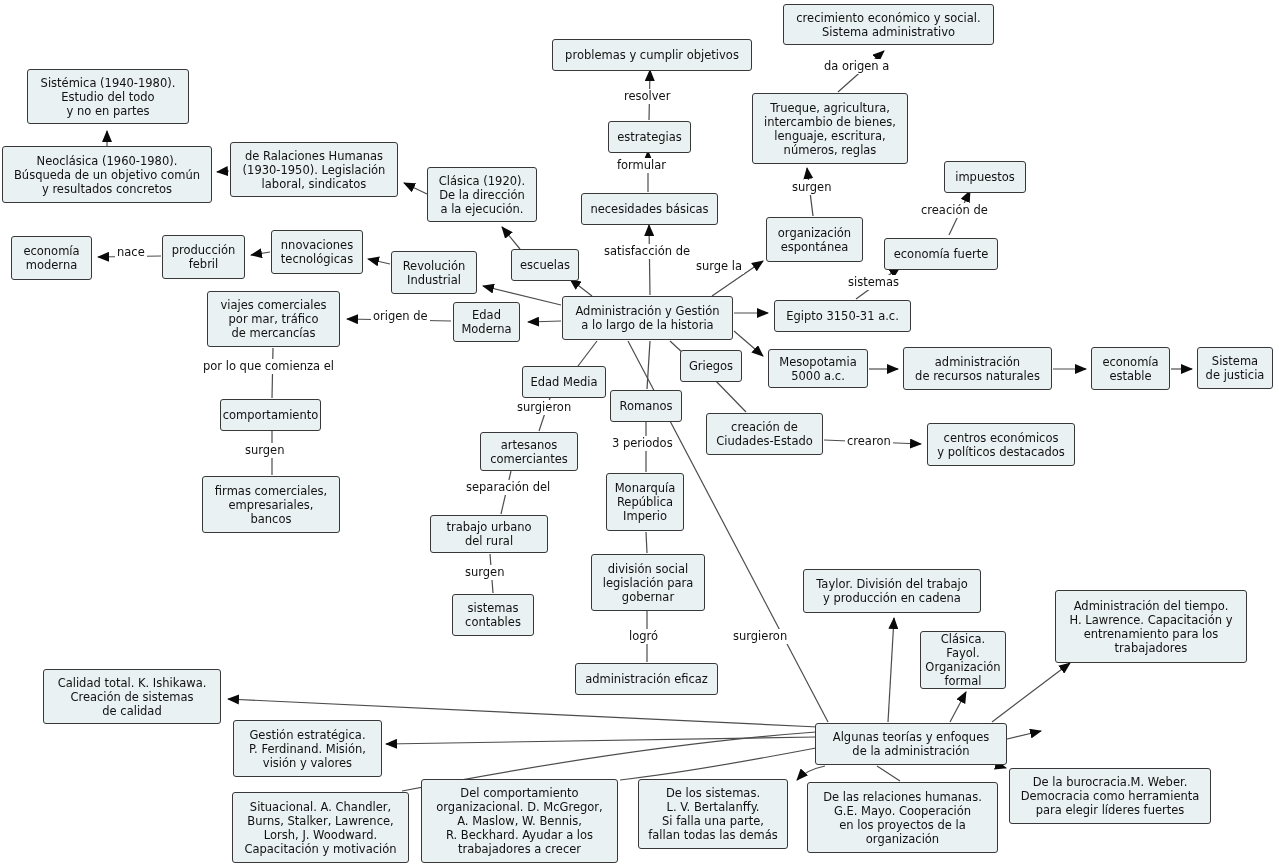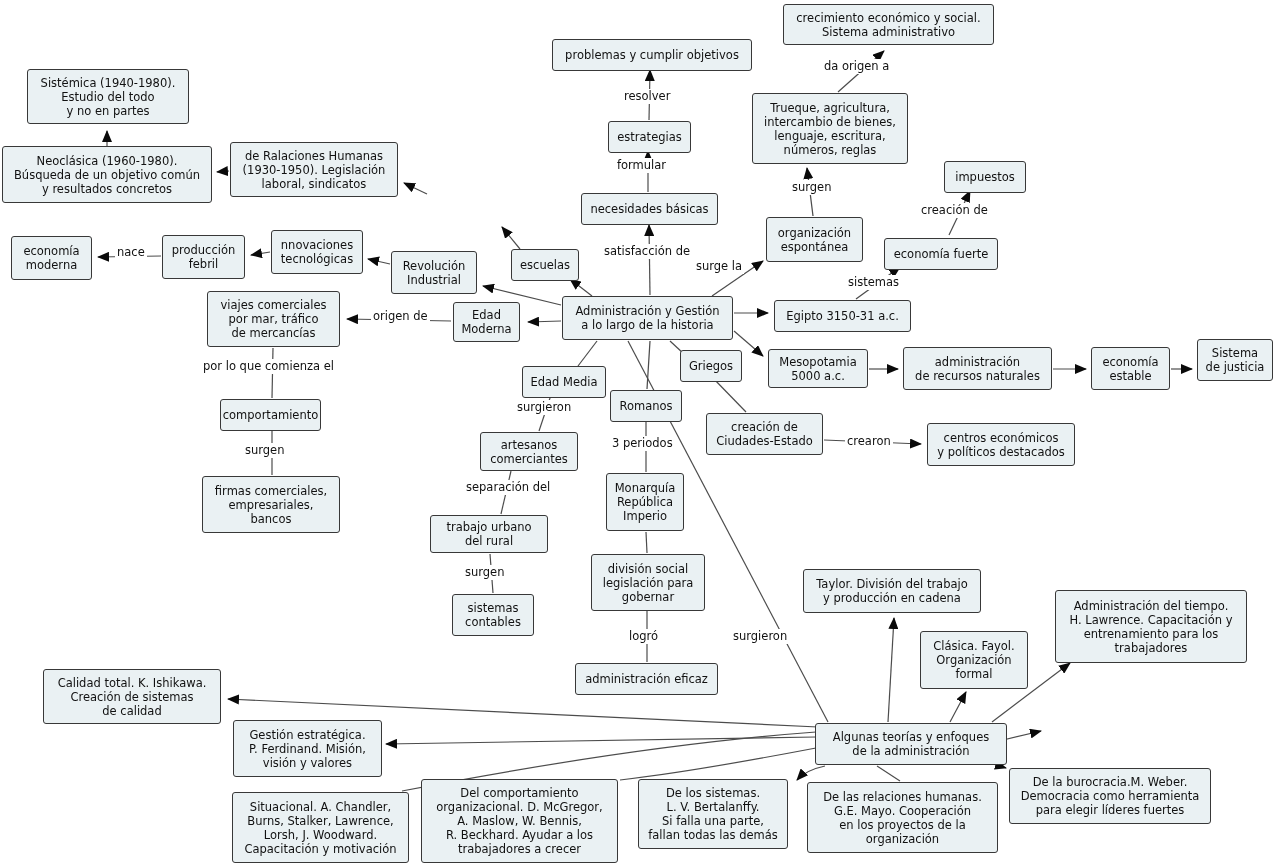--- a/index.html
+++ b/index.html
@@ -116,20 +116,23 @@
 
   <div class="node" style="left:27px;top:69px;width:162px;height:55px">Sistémica (1940-1980).
 Estudio del todo
 y no en partes</div>
   <div class="node" style="left:2px;top:146px;width:210px;height:57px">Neoclásica (1960-1980).
 Búsqueda de un objetivo común
 y resultados concretos</div>
   <div class="node" style="left:230px;top:142px;width:168px;height:55px">de Ralaciones Humanas
 (1930-1950). Legislación
 laboral, sindicatos</div>
+  <div class="node" style="left:427px;top:167px;width:110px;height:55px">Clásica (1920).
+De la dirección
+a la ejecución.</div>
   <div class="node" style="left:552px;top:39px;width:200px;height:27px">problemas y cumplir objetivos</div>
   <div class="node" style="left:608px;top:121px;width:83px;height:26px">estrategias</div>
   <div class="node" style="left:581px;top:193px;width:137px;height:27px">necesidades básicas</div>
   <div class="node" style="left:783px;top:4px;width:211px;height:41px">crecimiento económico y social.
 Sistema administrativo</div>
   <div class="node" style="left:752px;top:93px;width:156px;height:71px">Trueque, agricultura,
 intercambio de bienes,
 lenguaje, escritura,
 números, reglas</div>
   <div class="node" style="left:944px;top:161px;width:82px;height:25px">impuestos</div>
@@ -147,21 +150,21 @@
   <div class="node" style="left:511px;top:249px;width:68px;height:26px">escuelas</div>
   <div class="node" style="left:562px;top:296px;width:171px;height:44px">Administración y Gestión
 a lo largo de la historia</div>
   <div class="node" style="left:774px;top:300px;width:137px;height:27px">Egipto 3150-31 a.c.</div>
   <div class="node" style="left:768px;top:349px;width:100px;height:39px">Mesopotamia
 5000 a.c.</div>
   <div class="node" style="left:903px;top:347px;width:149px;height:43px">administración
 de recursos naturales</div>
   <div class="node" style="left:1091px;top:347px;width:79px;height:43px">economía
 estable</div>
-  <div class="node" style="left:1197px;top:339px;width:76px;height:42px">Sistema
+  <div class="node" style="left:1197px;top:347px;width:76px;height:42px">Sistema
 de justicia</div>
   <div class="node" style="left:680px;top:350px;width:62px;height:26px">Griegos</div>
   <div class="node" style="left:706px;top:413px;width:117px;height:42px">creación de
 Ciudades-Estado</div>
   <div class="node" style="left:927px;top:423px;width:148px;height:43px">centros económicos
 y políticos destacados</div>
   <div class="node" style="left:453px;top:302px;width:67px;height:40px">Edad
 Moderna</div>
   <div class="node" style="left:207px;top:291px;width:133px;height:56px">viajes comerciales
 por mar, tráfico
@@ -180,21 +183,21 @@
   <div class="node" style="left:610px;top:390px;width:72px;height:24px">Romanos</div>
   <div class="node" style="left:606px;top:473px;width:78px;height:58px">Monarquía
 República
 Imperio</div>
   <div class="node" style="left:591px;top:554px;width:114px;height:57px">división social
 legislación para
 gobernar</div>
   <div class="node" style="left:575px;top:663px;width:143px;height:26px">administración eficaz</div>
   <div class="node" style="left:803px;top:569px;width:178px;height:44px">Taylor. División del trabajo
 y producción en cadena</div>
-  <div class="node" style="left:920px;top:631px;width:108px;height:58px">Clásica. Fayol.
+  <div class="node" style="left:920px;top:631px;width:86px;height:58px">Clásica. Fayol.
 Organización
 formal</div>
   <div class="node" style="left:1055px;top:590px;width:192px;height:73px">Administración del tiempo.
 H. Lawrence. Capacitación y
 entrenamiento para los
 trabajadores</div>
   <div class="node" style="left:815px;top:723px;width:192px;height:42px">Algunas teorías y enfoques
 de la administración</div>
   <div class="node" style="left:43px;top:669px;width:178px;height:55px">Calidad total. K. Ishikawa.
 Creación de sistemas

